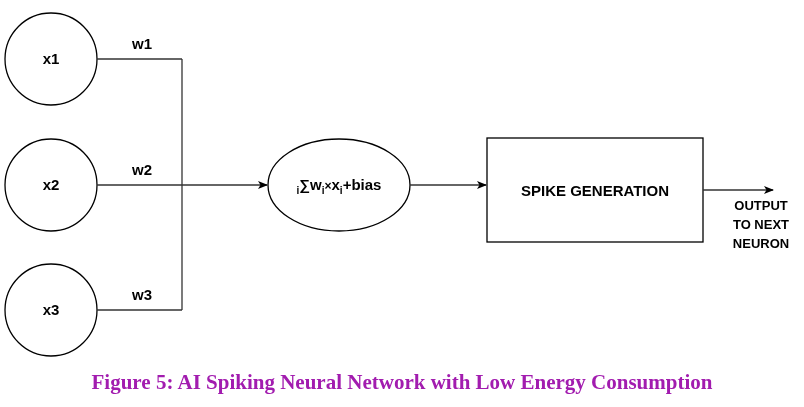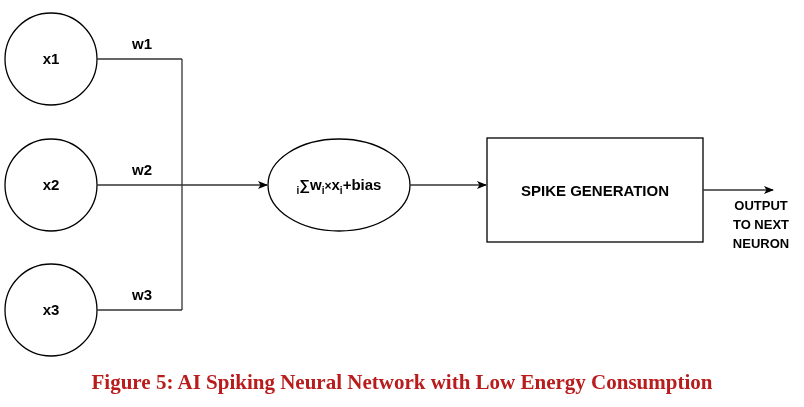--- a/index.html
+++ b/index.html
@@ -1,21 +1,21 @@
 <!DOCTYPE html>
 <html><head>
 <meta charset="utf-8">
 <style>
   html, body { margin: 0; padding: 0; background: #ffffff; }
   body { width: 804px; height: 407px; position: relative; overflow: hidden; }
   #diagram { position: absolute; left: 0; top: 0; }
   .node-text { font-family: "Liberation Sans", sans-serif; font-weight: bold; font-size: 15px; fill: #000; }
   .caption {
     position: absolute; left: 0; top: 370px; width: 804px; text-align: center;
-    font-family: "Liberation Serif", serif; font-weight: bold; font-size: 21px; color: #b91c1c;
+    font-family: "Liberation Serif", serif; font-weight: bold; font-size: 21px; color: #a21caf;
   }
 </style>
 </head>
 <body>
 
 <svg id="diagram" width="804" height="407" viewBox="0 0 804 407" xmlns="http://www.w3.org/2000/svg">
   <defs>
     <marker id="arrowhead" markerWidth="10" markerHeight="8" refX="9" refY="4" orient="auto" markerUnits="userSpaceOnUse">
       <path d="M0,0 L10,4 L0,8 L2.5,4 Z" fill="#000"></path>
     </marker>

